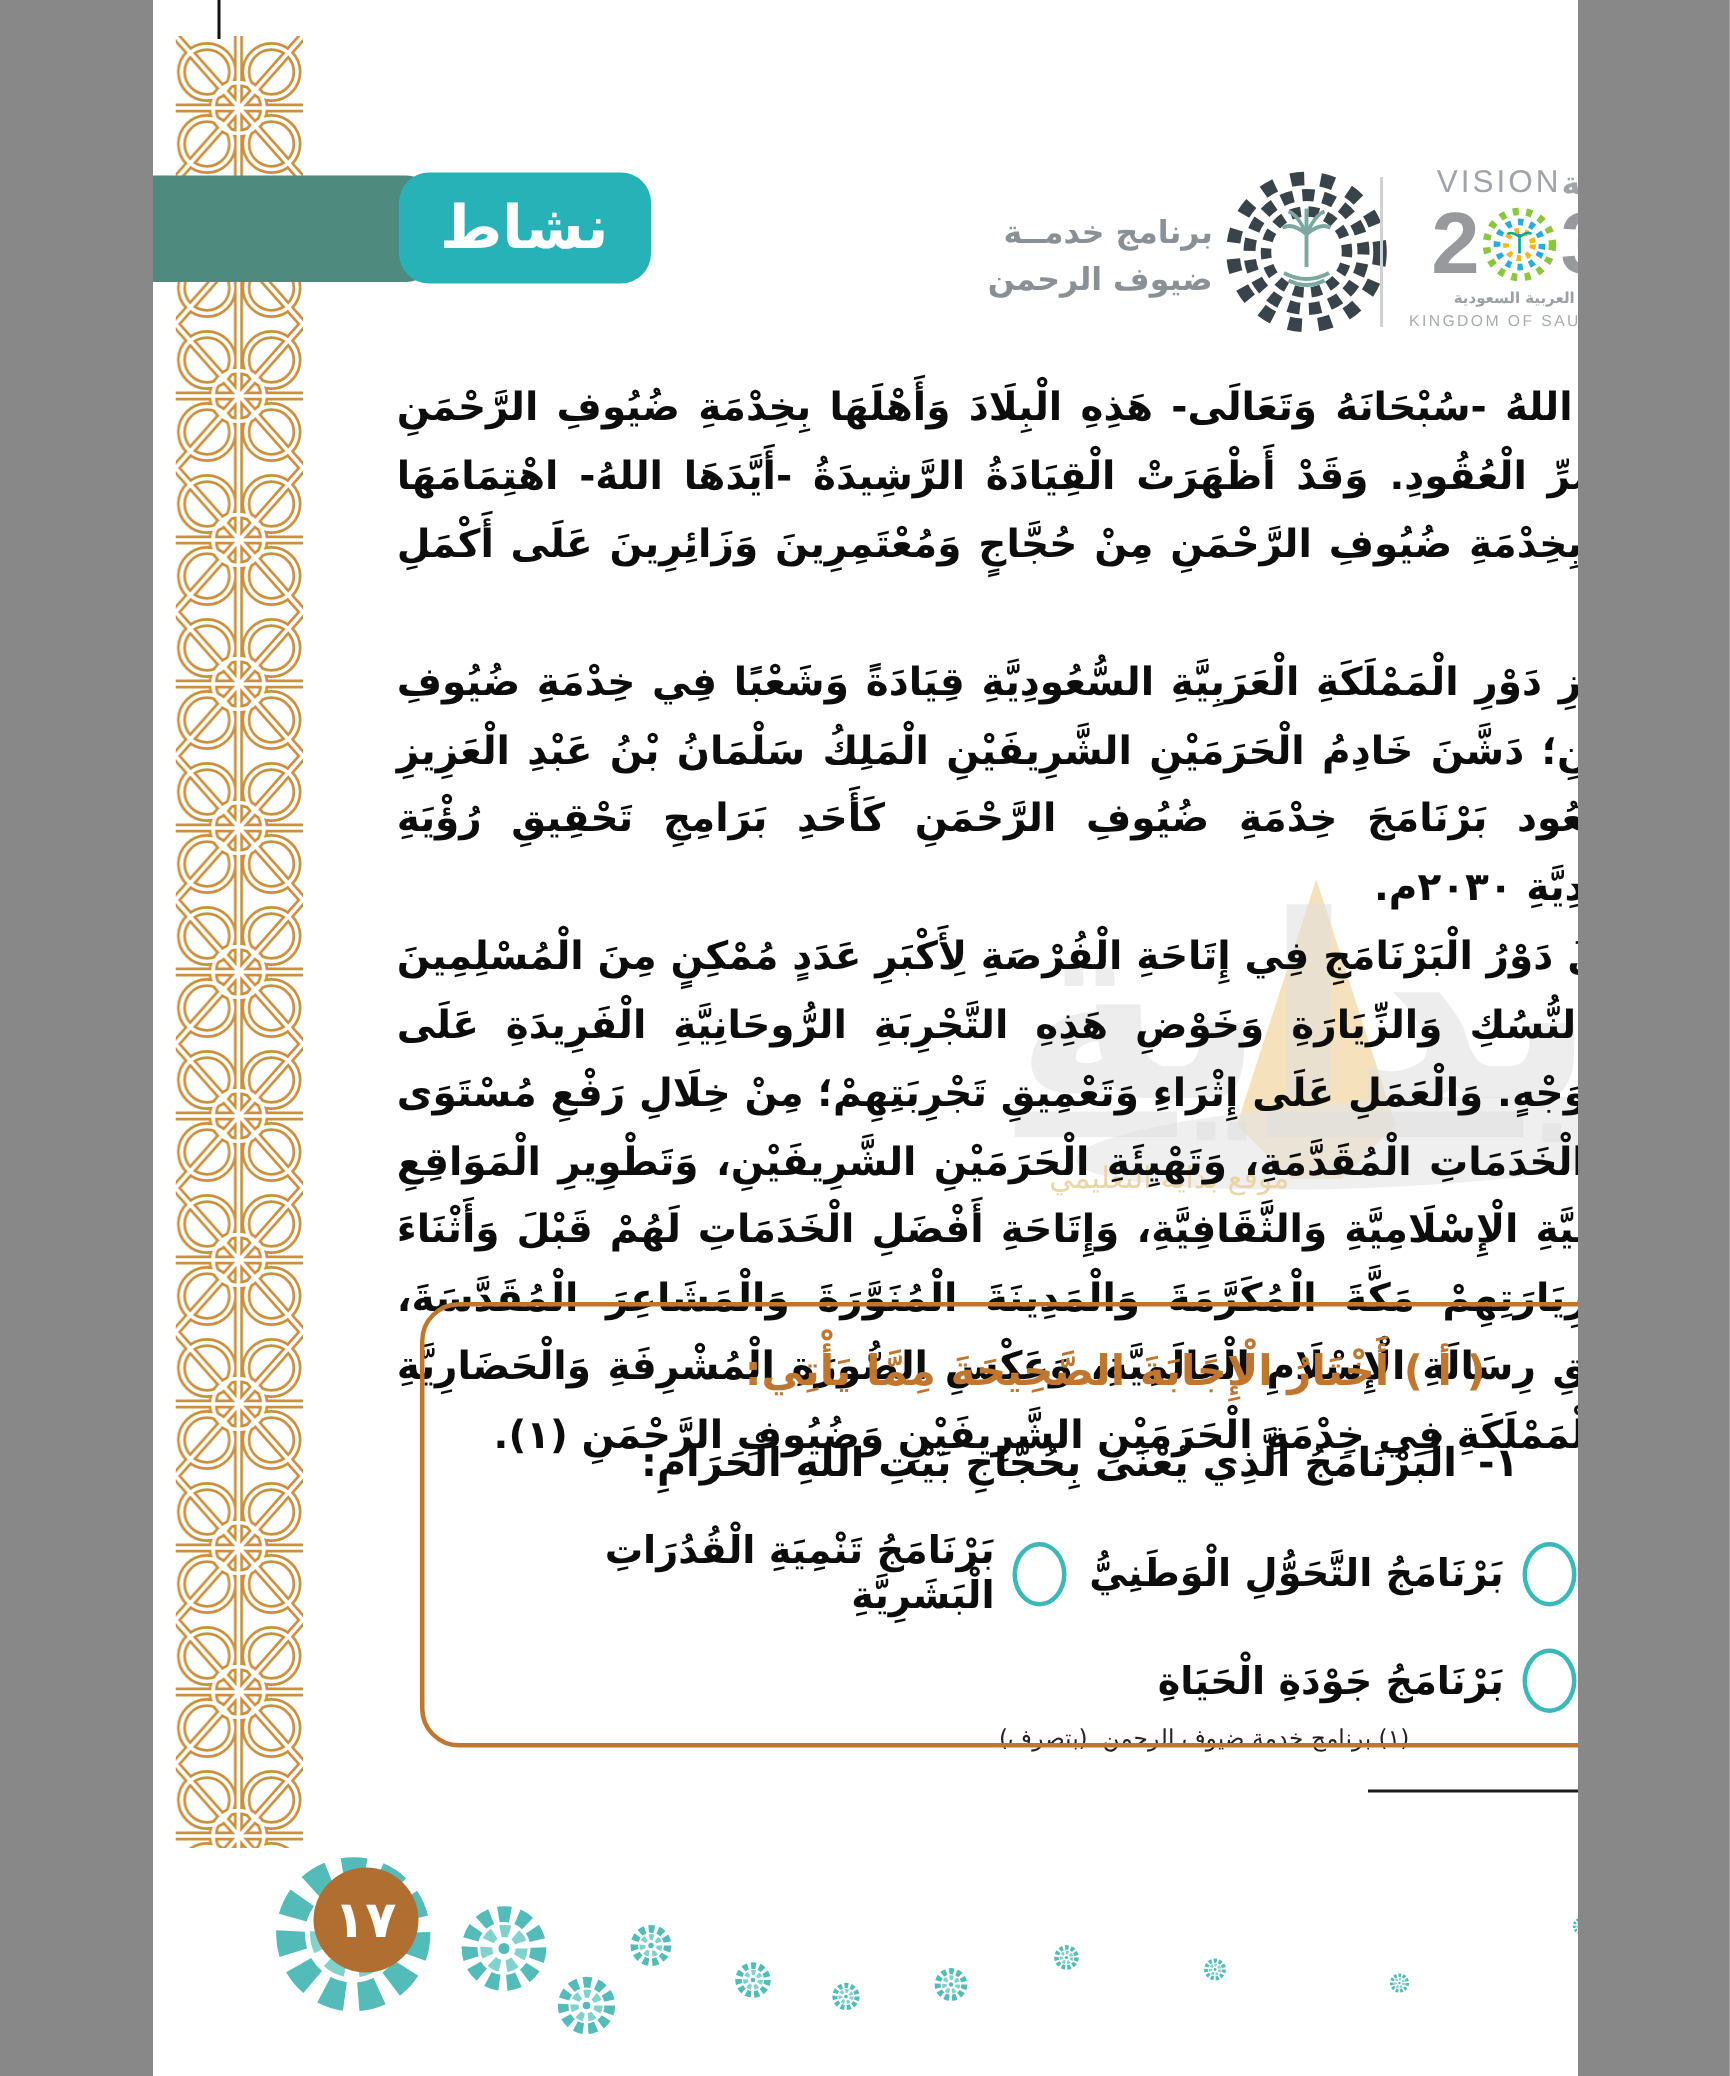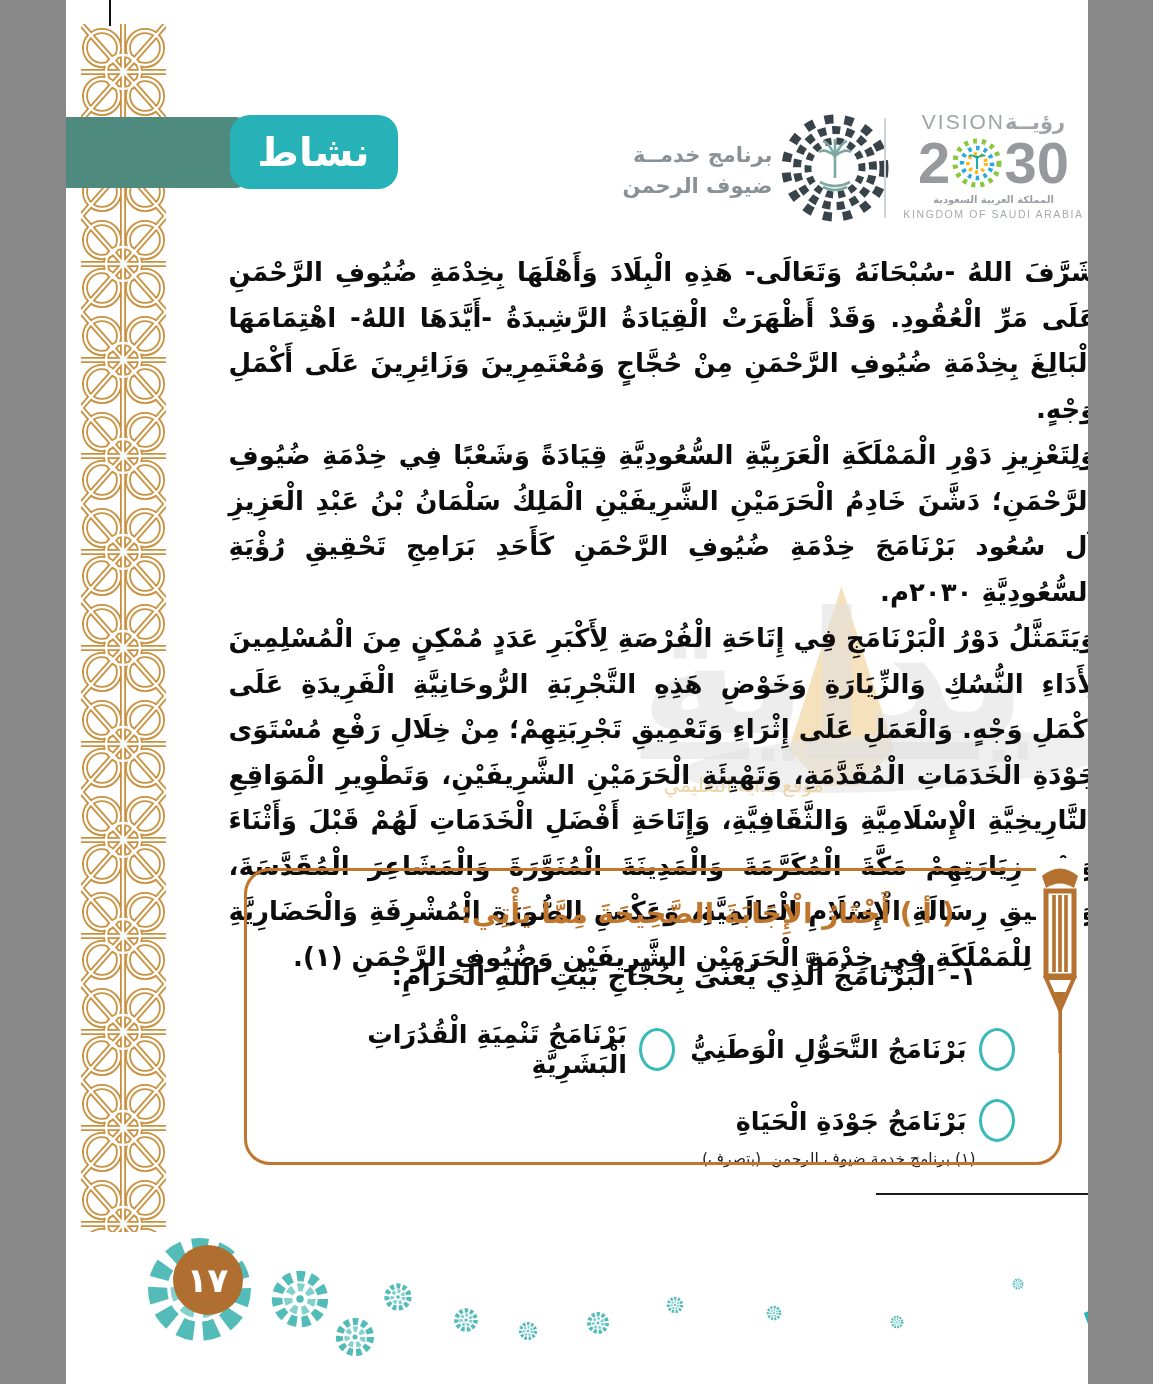--- a/index.html
+++ b/index.html
@@ -1,17 +1,17 @@
 <!DOCTYPE html>
 <html lang="ar"><head>
 <meta charset="utf-8">
 <style>
   html,body{margin:0;padding:0;background:#888;}
   .page{
-    position:relative; width:1022px; height:1384px; background:#ffffff;
+    position:relative; width:950px; height:1384px; background:#ffffff;
     overflow:hidden; margin:0 auto;
     font-family:"DejaVu Sans", sans-serif;
   }
   
   .crop-top{position:absolute;left:43px;top:0;width:2px;height:26px;background:#111;}
   .crop-bottom{position:absolute;left:1128px;top:1344px;width:25px;height:2px;background:#111;}
 
   
   .side-border{position:absolute;left:15px;top:24px;}
 

